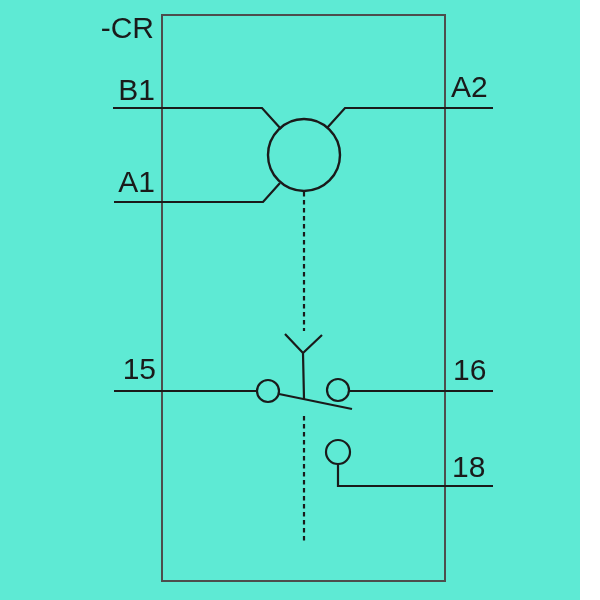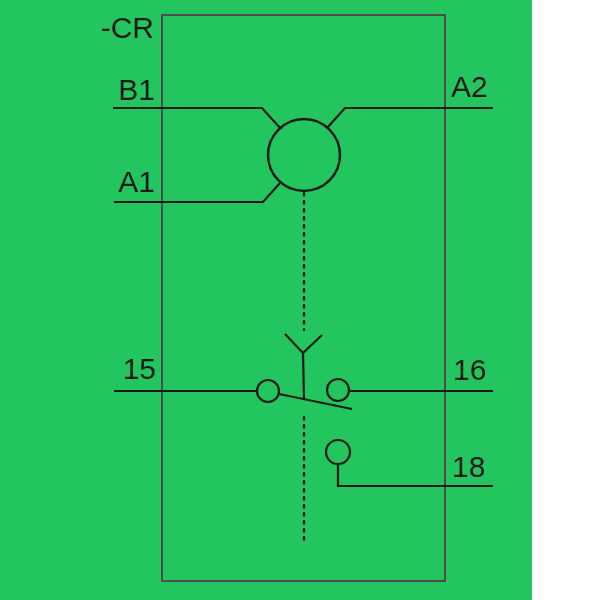--- a/index.html
+++ b/index.html
@@ -2,23 +2,23 @@
 <html><head>
 <meta charset="utf-8">
 <style>
   html, body {
     margin: 0;
     padding: 0;
     background: #ffffff;
   }
   .canvas {
     position: relative;
-    width: 532px;
+    width: 580px;
     height: 600px;
-    background: #22c55e;
+    background: #5eead4;
     overflow: hidden;
   }
   svg {
     display: block;
   }
   .sym {
     stroke: #1a1a1a;
     stroke-width: 2.2;
     fill: none;
     stroke-linecap: butt;

